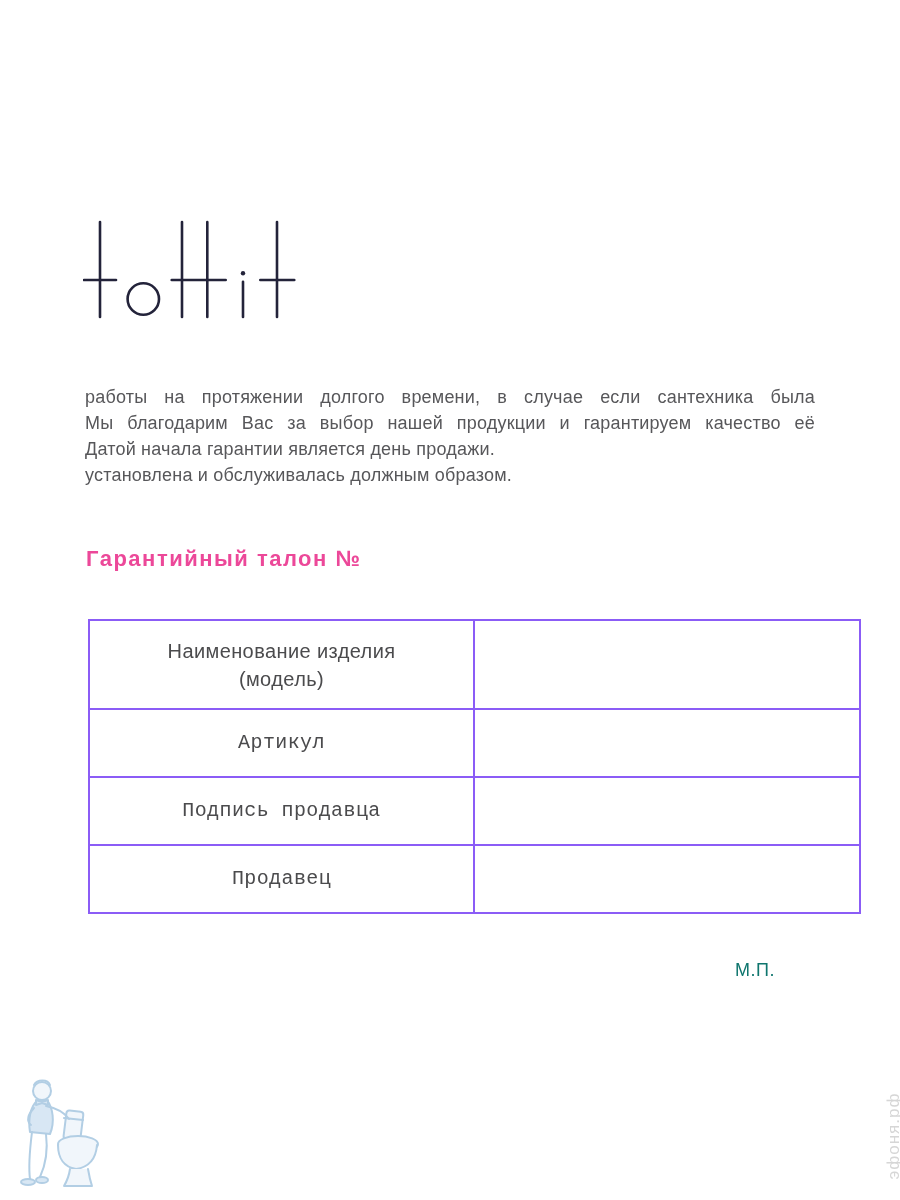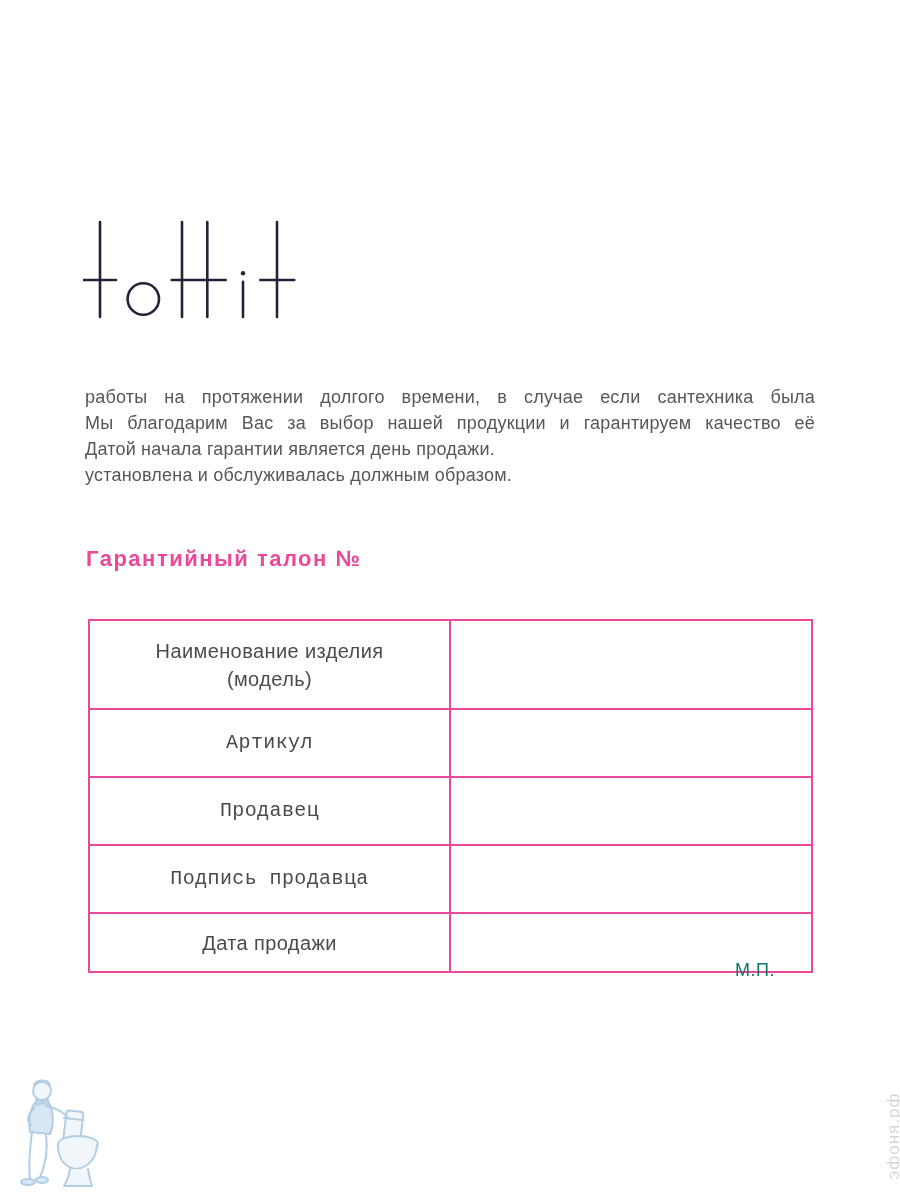--- a/index.html
+++ b/index.html
@@ -24,21 +24,21 @@
     position:absolute; left:86px; top:546px;
     font-size:22px; font-weight:bold; color:#ec4899; letter-spacing:1.5px;
     white-space:nowrap;
   }
 
   
   .gtable {
     position:absolute; left:88px; top:619px;
     border-collapse:collapse; table-layout:fixed;
   }
-  .gtable td { border:2px solid #ec4899; padding:0; }
+  .gtable td { border:2px solid #8b5cf6; padding:12px; }
   .gtable td.lbl {
     width:359px; text-align:center; vertical-align:middle;
     font-size:20px; color:#4b4b4d; letter-spacing:0.4px;
     white-space:pre-line; line-height:28px;
   }
   .gtable td.val { width:360px; }
   tr.r1 { height:89px; }
   tr.rs { height:68px;font-family:Liberation Mono, monospace; }
   tr.rl { height:59px; }
 
@@ -97,29 +97,25 @@
       <tr class="r1">
         <td class="lbl">Наименование изделия
 (модель)</td>
         <td class="val"></td>
       </tr>
       <tr class="rs">
         <td class="lbl">Артикул</td>
         <td class="val"></td>
       </tr>
       <tr class="rs">
-        <td class="lbl">Продавец</td>
+        <td class="lbl">Подпись продавца</td>
         <td class="val"></td>
       </tr>
       <tr class="rs">
-        <td class="lbl">Подпись продавца</td>
-        <td class="val"></td>
-      </tr>
-      <tr class="rl">
-        <td class="lbl">Дата продажи</td>
+        <td class="lbl">Продавец</td>
         <td class="val"></td>
       </tr>
     </tbody>
   </table>
 
   <div class="stamp">М.П.</div>
 
   <svg class="plumber" width="120" height="120" viewBox="0 0 120 120">
     <g stroke="#9fc2de" stroke-width="2" fill="none" stroke-linecap="round" stroke-linejoin="round" opacity="0.8">
 

